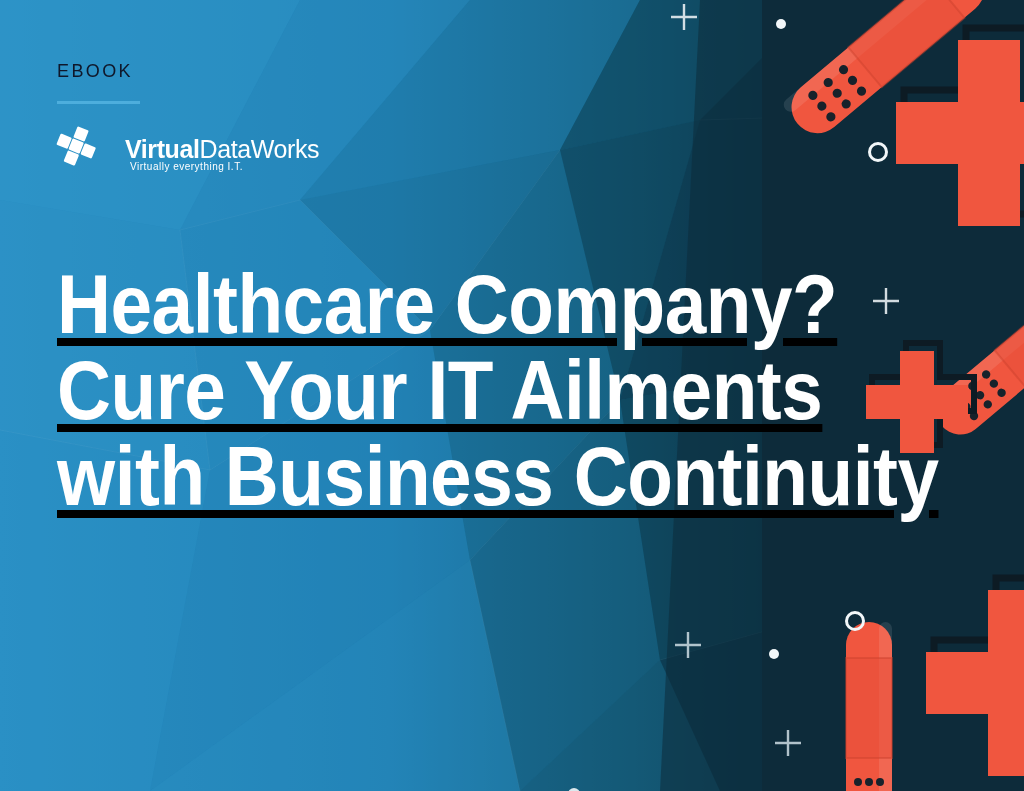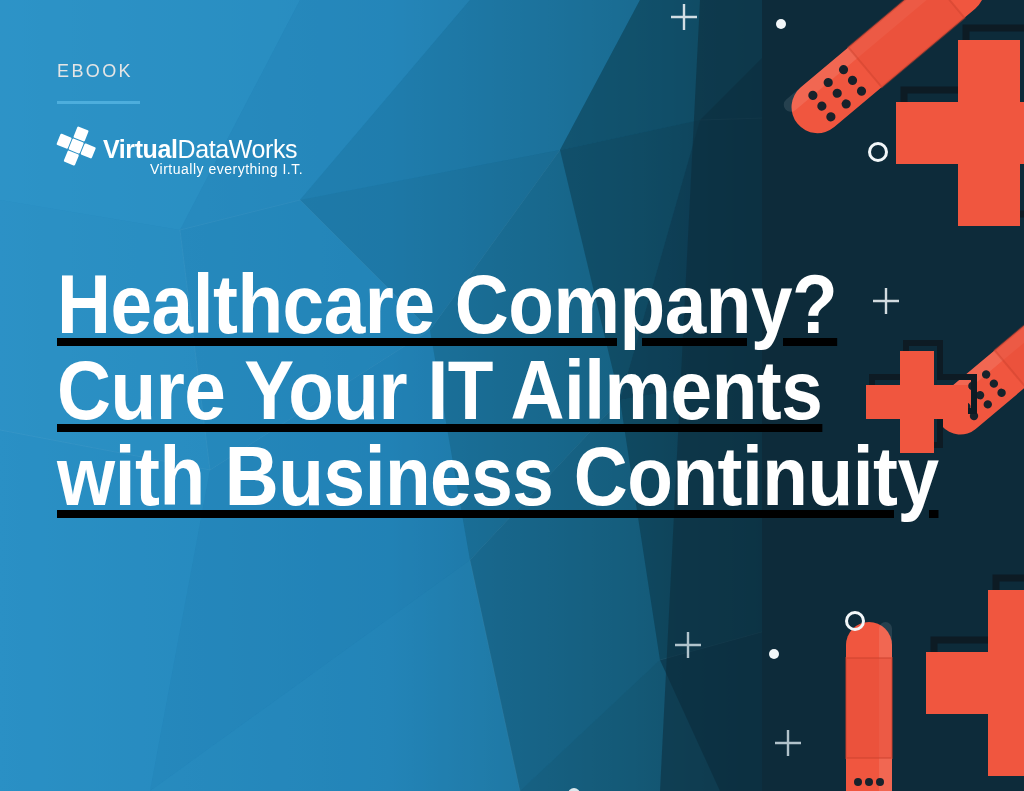--- a/index.html
+++ b/index.html
@@ -38,21 +38,21 @@
   
   #content {
     position: absolute;
     inset: 0;
     z-index: 5;
   }
   .eyebrow {
     position: absolute;
     left: 57px;
     top: 62px;
-    color: #e5e5e5;
+    color: #0f172a;
     font-size: 18px;
     letter-spacing: 2.4px;
     font-weight: 400;
     line-height: 1;
   }
   .eyebrow-rule {
     position: absolute;
     left: 57px;
     top: 101px;
     width: 83px;
@@ -60,21 +60,21 @@
     background: #54b3e0;
     opacity: .85;
   }
   
   .logo {
     position: absolute;
     left: 55px;
     top: 126px;
     display: flex;
     align-items: center;
-    gap: 4px;
+    gap: 26px;
   }
   .logo-mark {
     width: 44px;
     height: 44px;
     flex: 0 0 auto;
   }
   .logo-text {
     display: block;
     line-height: 1;
     padding-top: 2px;
@@ -85,22 +85,22 @@
     color: #ffffff;
     letter-spacing: -0.4px;
     white-space: nowrap;
   }
   .logo-word .lw-light {
     font-weight: 400;
   }
   .logo-tag {
     display: block;
     margin-top: 3px;
-    margin-left: 42px;
-    font-size: 14px;
+    margin-left: 22px;
+    font-size: 10px;
     color: #ffffff;
     letter-spacing: .5px;
     white-space: nowrap;
     font-weight: 400;
   }
   
   .headline {
     position: absolute;
     left: 57px;
     top: 262px;

